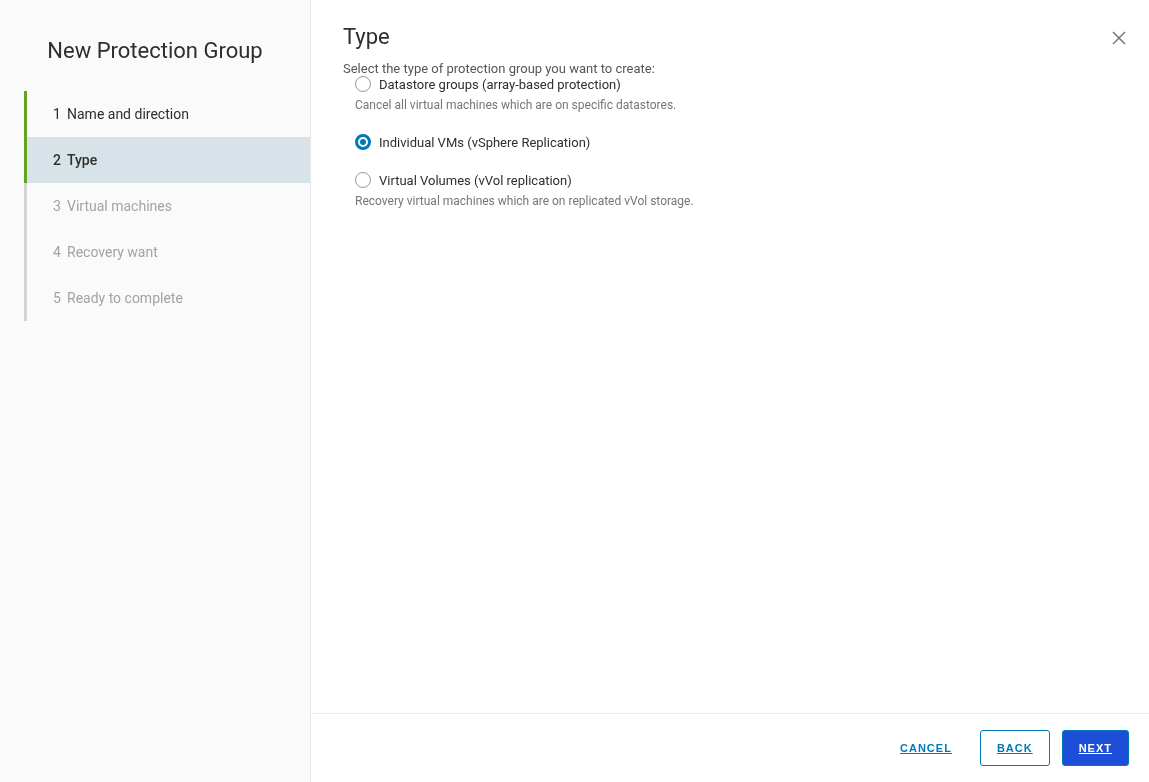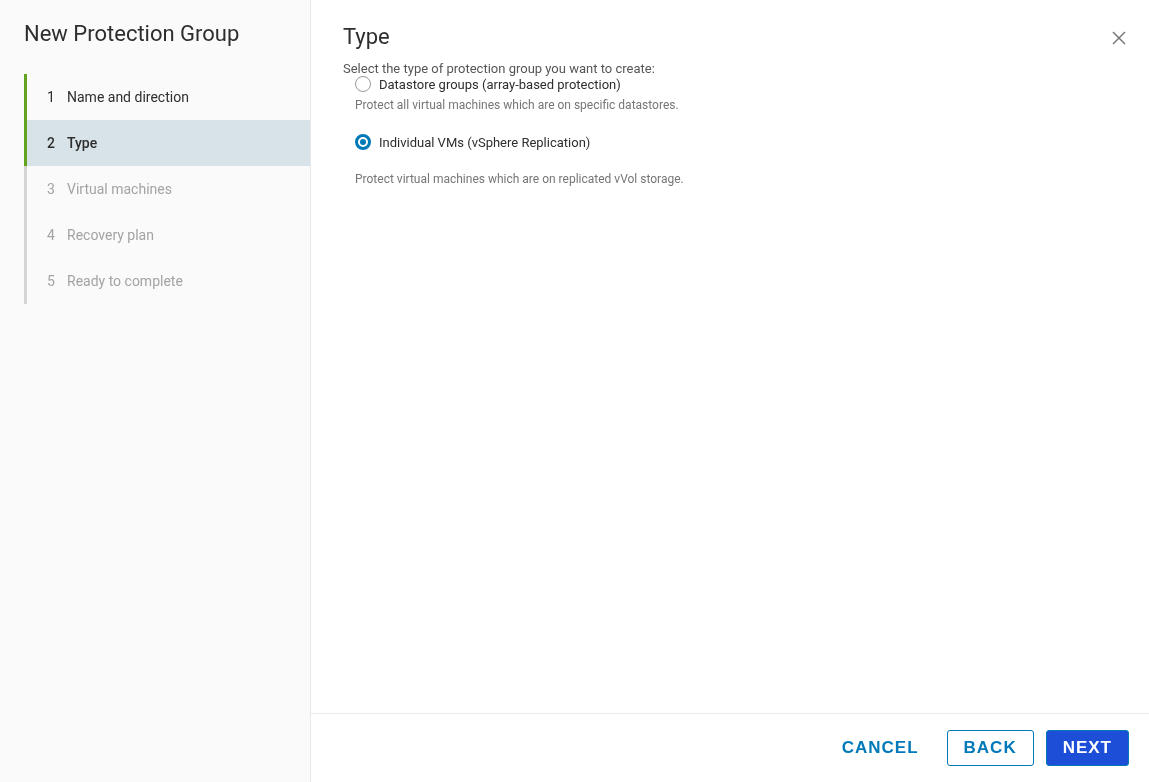--- a/index.html
+++ b/index.html
@@ -13,21 +13,22 @@
       width: 1149px;
       height: 782px;
       overflow: hidden;
       display: flex;
     }
     .sidebar {
       width: 311px;
       height: 100%;
       background: #fafafa;
       border-right: 1px solid #e8e8e8;
-      padding-top: 21px;
+      padding-top: 38px;
+      text-align: center;
     }
     .sidebar-title {
       font-size: 22px;
       font-weight: 400;
       color: #2e2e2e;
       padding: 0 24px 28px 24px;
     }
     .steps {
       list-style: none;
       border-left: 3px solid #d4d4d4;
@@ -158,29 +159,30 @@
       border-top: 1px solid #eaeaea;
       padding: 16px 20px;
       display: flex;
       justify-content: flex-end;
       gap: 12px;
       align-items: center;
     }
     .btn {
       height: 36px;
       padding: 0 16px;
-      font-size: 17px;
+      font-size: 11px;
       font-weight: 600;
       letter-spacing: 1px;
       border-radius: 3px;
       cursor: pointer;
       display: inline-flex;
       align-items: center;
       justify-content: center;
       text-transform: uppercase;
+      text-decoration: underline;
     }
     .btn-link {
       border: none;
       background: transparent;
       color: #0079b8;
     }
     .btn-outline {
       border: 1px solid #0079b8;
       background: transparent;
       color: #0079b8;
@@ -204,21 +206,21 @@
     <li class="step current">
       <span class="step-num">2</span>
       <span>Type</span>
     </li>
     <li class="step">
       <span class="step-num">3</span>
       <span>Virtual machines</span>
     </li>
     <li class="step">
       <span class="step-num">4</span>
-      <span>Recovery plan</span>
+      <span>Recovery want</span>
     </li>
     <li class="step">
       <span class="step-num">5</span>
       <span>Ready to complete</span>
     </li>
   </ul>
 </div>
 
 <div class="main">
   <div class="close-btn">
@@ -232,32 +234,36 @@
     <div class="content-title">Type</div>
     <div class="content-subtitle">Select the type of protection group you want to create:</div>
 
     <div class="options">
 
       <div class="option">
         <div class="option-head">
           <span class="radio"></span>
           <span class="option-label">Datastore groups (array-based protection)</span>
         </div>
-        <div class="option-desc">Protect all virtual machines which are on specific datastores.</div>
+        <div class="option-desc">Cancel all virtual machines which are on specific datastores.</div>
       </div>
 
       <div class="option">
         <div class="option-head">
           <span class="radio selected"></span>
           <span class="option-label">Individual VMs (vSphere Replication)</span>
         </div>
       </div>
 
       <div class="option">
-        <div class="option-desc">Protect virtual machines which are on replicated vVol storage.</div>
+        <div class="option-head">
+          <span class="radio"></span>
+          <span class="option-label">Virtual Volumes (vVol replication)</span>
+        </div>
+        <div class="option-desc">Recovery virtual machines which are on replicated vVol storage.</div>
       </div>
 
     </div>
   </div>
 
   <div class="footer">
     <button class="btn btn-link">Cancel</button>
     <button class="btn btn-outline">Back</button>
     <button class="btn btn-primary">Next</button>
   </div>

